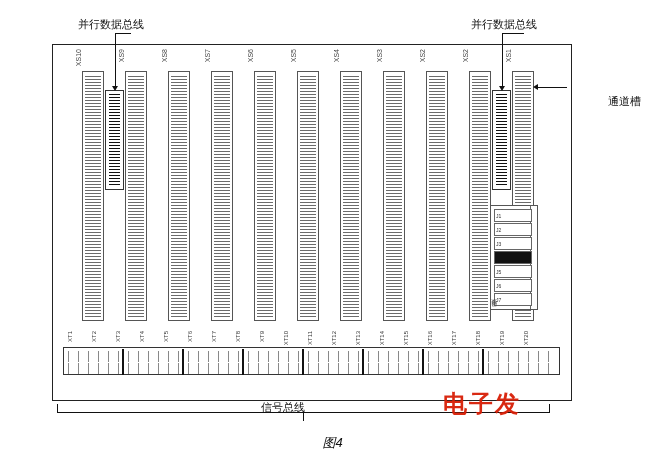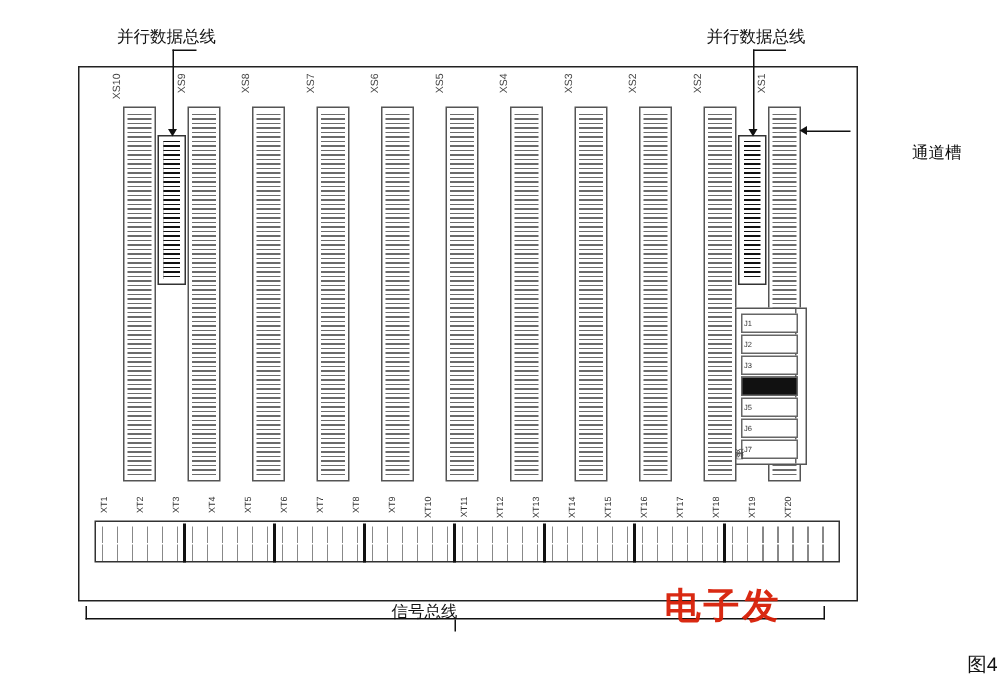--- a/index.html
+++ b/index.html
@@ -158,22 +158,22 @@
     font-size:24px;
     color:#d81e06;
     font-family:"Liberation Serif", serif;
     font-weight:bold;
     letter-spacing:2px;
     opacity:.95;
   }
   .fig-label{
     position:absolute;
     left:0;right:0;top:434px;
-    text-align:right;
-    font-size:13px;color:#111;
+    text-align:center;
+    font-size:13px;color:#111;font-style:italic;
   }
 </style>
 </head>
 <body>
 
 <div class="board">
 
   <div class="slot" style="left:29px;">
       <div class="teeth"></div>
     </div>

